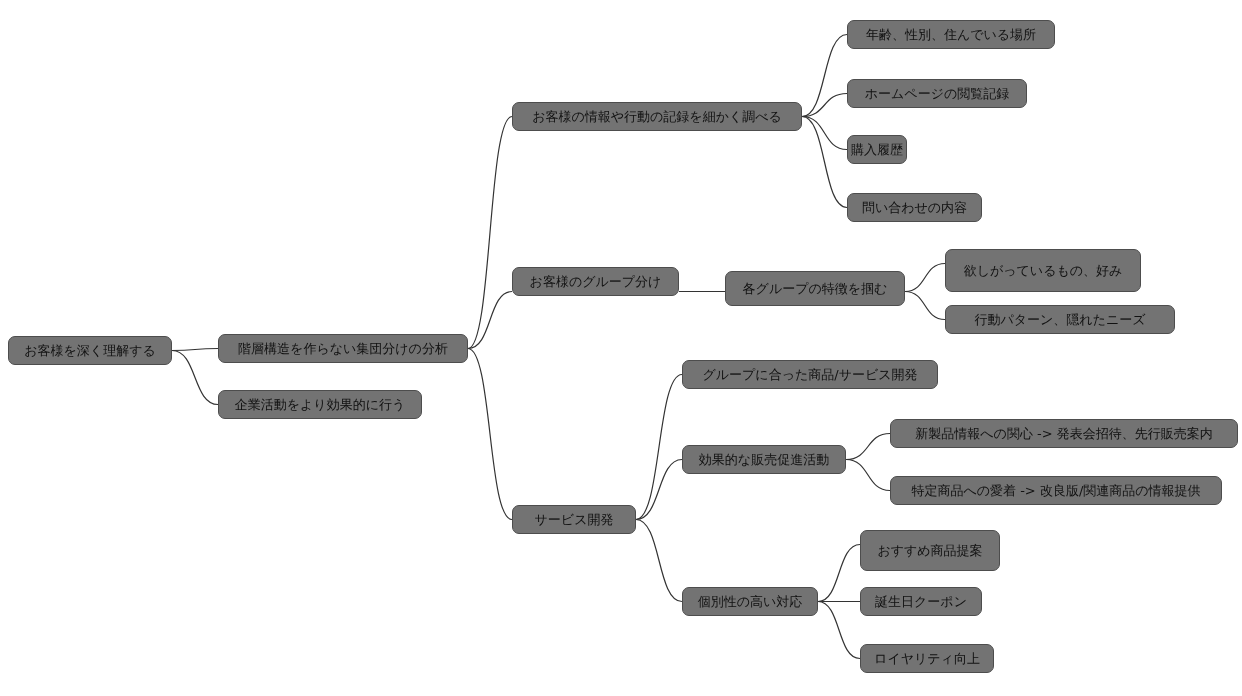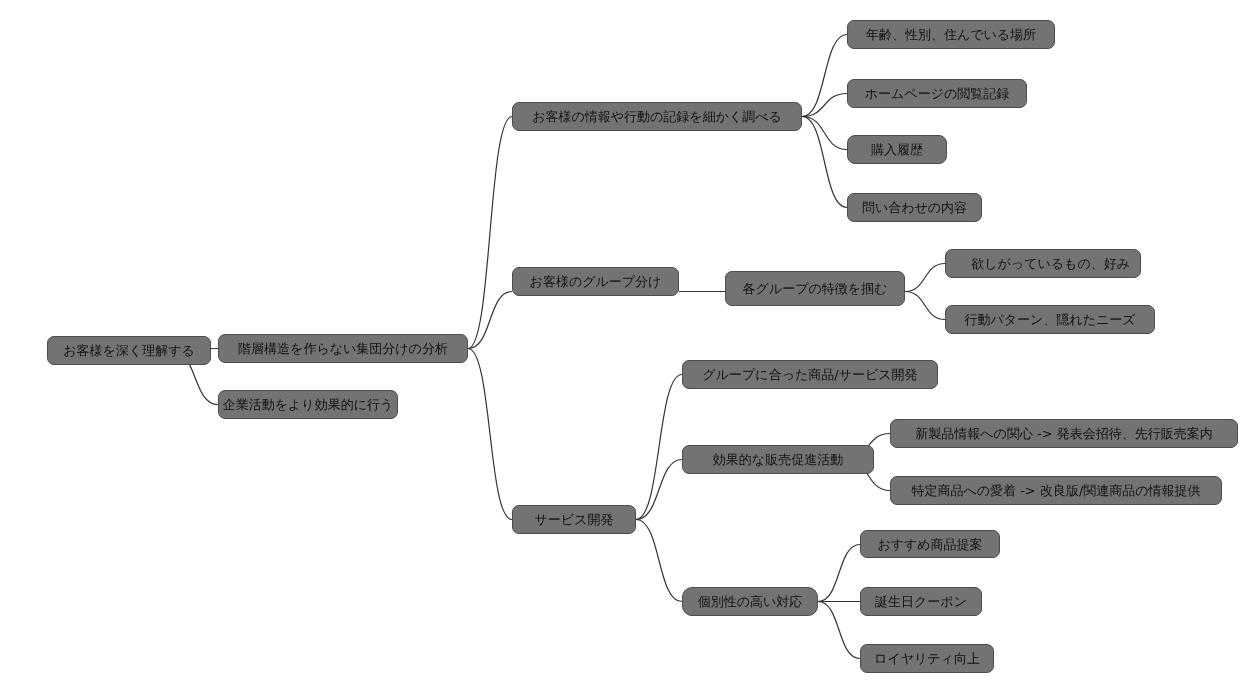--- a/index.html
+++ b/index.html
@@ -59,75 +59,75 @@
       <path d="M 636 519.5 C 661.3 519.5, 656.7 374.5, 682 374.5" fill="none" stroke="#333333" stroke-width="1.2"></path>
       <path d="M 636 519.5 C 661.3 519.5, 656.7 459.5, 682 459.5" fill="none" stroke="#333333" stroke-width="1.2"></path>
       <path d="M 636 519.5 C 661.3 519.5, 656.7 601.5, 682 601.5" fill="none" stroke="#333333" stroke-width="1.2"></path>
       <path d="M 846 459.5 C 870.2 459.5, 865.8 433.5, 890 433.5" fill="none" stroke="#333333" stroke-width="1.2"></path>
       <path d="M 846 459.5 C 870.2 459.5, 865.8 490.5, 890 490.5" fill="none" stroke="#333333" stroke-width="1.2"></path>
       <path d="M 818 601.5 C 841.1 601.5, 836.9 544.5, 860 544.5" fill="none" stroke="#333333" stroke-width="1.2"></path>
       <path d="M 818 601.5 C 841.1 601.5, 836.9 601.5, 860 601.5" fill="none" stroke="#333333" stroke-width="1.2"></path>
       <path d="M 818 601.5 C 841.1 601.5, 836.9 658.5, 860 658.5" fill="none" stroke="#333333" stroke-width="1.2"></path>
     </svg>
   <div id="nodes">
-      <div class="node" style="left: 8px; top: 336px; width: 164px; height: 29px; margin-left: 39px;">
+      <div class="node" style="left: 8px; top: 336px; width: 164px; height: 29px;">
         <span>お客様を深く理解する</span>
       </div>
       <div class="node" style="left: 218px; top: 334px; width: 250px; height: 29px;">
         <span>階層構造を作らない集団分けの分析</span>
       </div>
-      <div class="node" style="left: 218px; top: 390px; width: 180px; height: 29px;">
+      <div class="node" style="left: 218px; top: 390px; width: 204px; height: 29px;">
         <span>企業活動をより効果的に行う</span>
       </div>
       <div class="node" style="left: 512px; top: 102px; width: 290px; height: 29px;">
         <span>お客様の情報や行動の記録を細かく調べる</span>
       </div>
       <div class="node" style="left: 847px; top: 20px; width: 208px; height: 29px;">
         <span>年齢、性別、住んでいる場所</span>
       </div>
       <div class="node" style="left: 847px; top: 79px; width: 180px; height: 29px; text-align: right;">
         <span>ホームページの閲覧記録</span>
       </div>
-      <div class="node" style="left: 847px; top: 135px; width: 100px; height: 29px; border-radius: 8px;">
+      <div class="node" style="left: 847px; top: 135px; width: 60px; height: 29px;">
         <span>購入履歴</span>
       </div>
       <div class="node" style="left: 847px; top: 193px; width: 135px; height: 29px;">
         <span>問い合わせの内容</span>
       </div>
       <div class="node" style="left: 512px; top: 267px; width: 167px; height: 29px;">
         <span>お客様のグループ分け</span>
       </div>
       <div class="node" style="left: 725px; top: 271px; width: 180px; height: 35px;">
         <span>各グループの特徴を掴む</span>
       </div>
-      <div class="node" style="left: 945px; top: 249px; width: 196px; height: 29px; justify-content: flex-end;">
+      <div class="node" style="left: 945px; top: 249px; width: 196px; height: 43px;">
         <span>欲しがっているもの、好み</span>
       </div>
-      <div class="node" style="left: 945px; top: 305px; width: 210px; height: 29px;">
+      <div class="node" style="left: 945px; top: 305px; width: 230px; height: 29px;">
         <span>行動パターン、隠れたニーズ</span>
       </div>
       <div class="node" style="left: 512px; top: 505px; width: 124px; height: 29px;">
         <span>サービス開発</span>
       </div>
       <div class="node" style="left: 682px; top: 360px; width: 256px; height: 29px;">
         <span>グループに合った商品/サービス開発</span>
       </div>
-      <div class="node" style="left: 682px; top: 445px; width: 192px; height: 29px;">
+      <div class="node" style="left: 682px; top: 445px; width: 164px; height: 29px;">
         <span>効果的な販売促進活動</span>
       </div>
       <div class="node" style="left: 890px; top: 419px; width: 348px; height: 29px;">
         <span>新製品情報への関心 -&gt; 発表会招待、先行販売案内</span>
       </div>
       <div class="node" style="left: 890px; top: 476px; width: 332px; height: 29px; justify-content: center;">
         <span>特定商品への愛着 -&gt; 改良版/関連商品の情報提供</span>
       </div>
-      <div class="node" style="left: 682px; top: 587px; width: 136px; height: 29px; border-radius: 10px;">
+      <div class="node" style="left: 682px; top: 587px; width: 136px; height: 29px;">
         <span>個別性の高い対応</span>
       </div>
-      <div class="node" style="left: 860px; top: 530px; width: 140px; height: 28px;">
+      <div class="node" style="left: 860px; top: 530px; width: 140px; height: 41px;">
         <span>おすすめ商品提案</span>
       </div>
       <div class="node" style="left: 860px; top: 587px; width: 122px; height: 29px;">
         <span>誕生日クーポン</span>
       </div>
       <div class="node" style="left: 860px; top: 644px; width: 134px; height: 29px;">
         <span>ロイヤリティ向上</span>
       </div>
     </div>
 </div>

